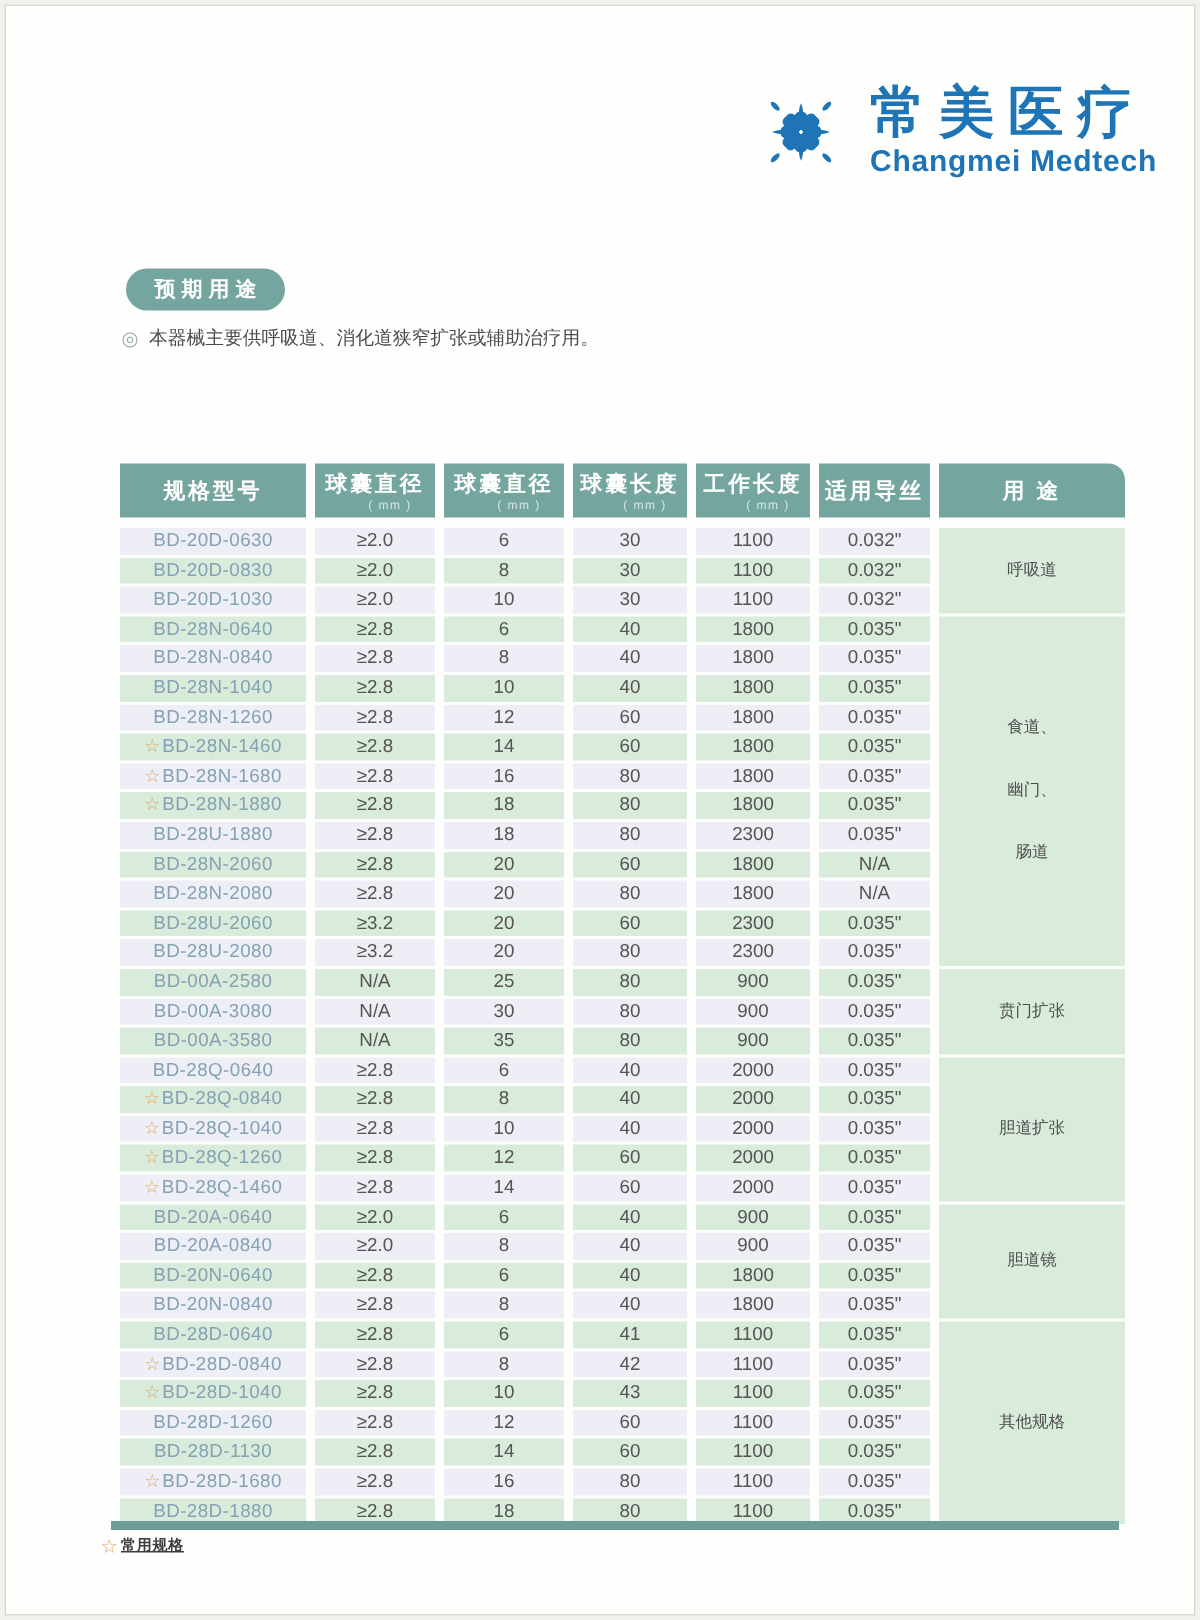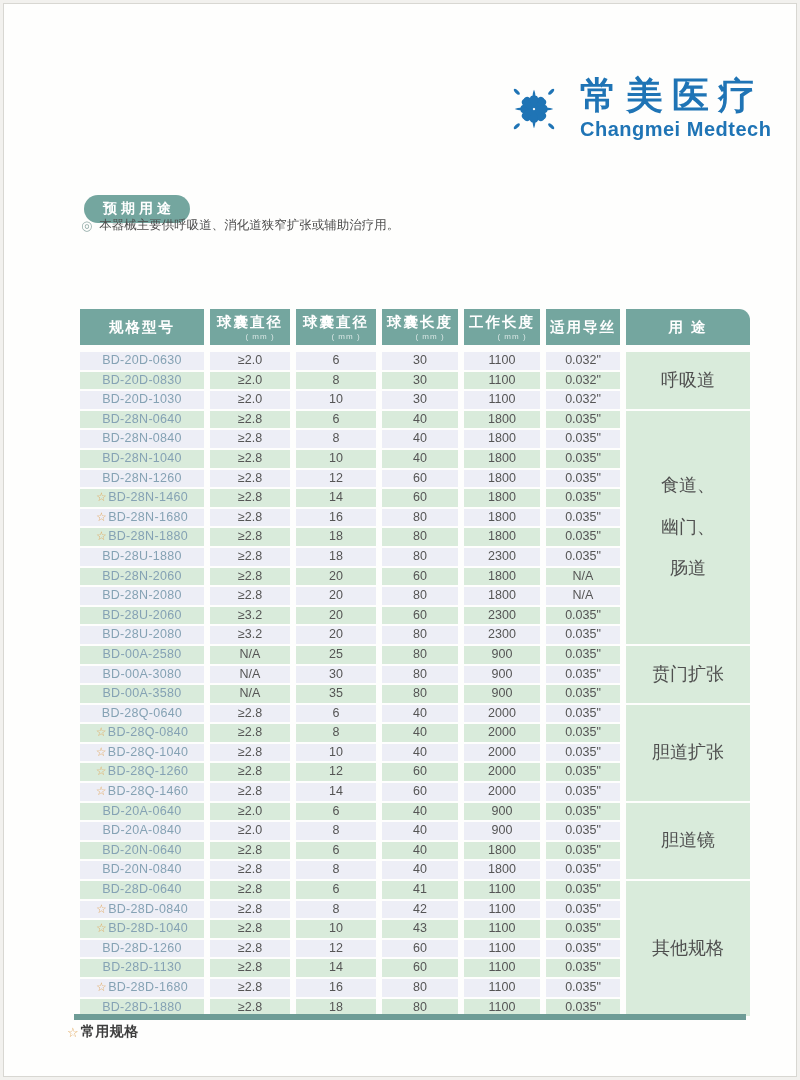--- a/index.html
+++ b/index.html
@@ -1,52 +1,52 @@
 <!DOCTYPE html>
 <html style="--teal: #74a69f; --blue: #1f74b5; --rowA: #edeef6; --rowB: #d9ebdb;"><head>
 <meta charset="utf-8">
 <style>
   html,body{margin:0;padding:0;background:#f2f1ee;font-family:"Liberation Sans","DejaVu Sans",sans-serif;}
   .page{position:relative;width:792px;height:1072px;margin:3px auto;background:#fefefd;border:1px solid #d8d7d2;overflow:hidden;}
 
   
-  .logo-wrap{position:absolute;top:73px;left:498px;display:flex;align-items:flex-end;gap:14px;}
+  .logo-wrap{position:absolute;top:52px;left:498px;display:flex;align-items:flex-end;gap:14px;}
   .logo-text{display:flex;flex-direction:column;align-items:flex-start;}
   .brand-cn{font-size:37px;font-weight:bold;color:var(--blue);letter-spacing:9px;line-height:1.05;white-space:nowrap;}
   .brand-en{font-size:20px;font-weight:bold;color:var(--blue);letter-spacing:.5px;margin-top:2px;}
 
   
-  .badge{position:absolute;left:80px;top:191px;background:var(--teal);color:#fff;
+  .badge{position:absolute;left:80px;top:175px;background:var(--teal);color:#fff;
          font-size:14px;font-weight:bold;letter-spacing:4px;padding:5px 15px 5px 19px;border-radius:14px;}
   .intro{position:absolute;left:77px;top:213px;font-size:12.5px;color:#4c4c4c;display:flex;align-items:center;gap:7px;}
   .intro .ring{color:#96aeaa;font-size:13px;line-height:1;}
 
   
   .tbl-wrap{position:absolute;left:70px;top:303px;width:672px;}
   table{width:672px;table-layout:fixed;border-collapse:separate;border-spacing:6px 2px;}
   th{background:var(--teal);color:#fff;font-size:14.5px;font-weight:bold;letter-spacing:2px;
      height:36px;vertical-align:middle;padding:0;}
   th .sub{display:block;font-size:8px;font-weight:normal;letter-spacing:1px;color:rgba(255,255,255,.72);line-height:1;margin-top:1px;padding-left:20px;}
   th .sub:empty{display:none;}
   th.last{border-top-right-radius:11px;}
   tr.spacer td{height:3px;background:transparent !important;padding:0;}
   td{padding:0;text-align:center;vertical-align:middle;font-size:12.5px;color:#555;
      line-height:17.6px;height:17.6px;overflow:hidden;white-space:nowrap;}
   tr.odd  td.c{background:var(--rowA);}
   tr.even td.c{background:var(--rowB);}
   td.model{color:#85a2b4;font-size:12.5px;letter-spacing:.3px;}
   td.model .star{color:#e2a85e;font-size:12px;margin-right:1px;}
-  td.usage{background:var(--rowB);color:#4f4f4f;font-size:18px;vertical-align:middle;white-space:normal;}
+  td.usage{background:var(--rowB);color:#4f4f4f;font-size:11px;vertical-align:middle;white-space:normal;}
   .usage-line + .usage-line{margin-top:24px;}
 
   
   .foot-bar{position:absolute;left:70px;top:1010px;width:672px;height:6px;background:#6e9c96;}
   .footnote{position:absolute;left:63px;top:1019px;display:flex;align-items:center;gap:2px;}
   .footnote .star{color:#e2a85e;font-size:13px;line-height:1;}
-  .footnote .txt{font-size:14px;font-weight:bold;color:#3e3e3e;letter-spacing:.5px;}
+  .footnote .txt{font-size:10px;font-weight:bold;color:#3e3e3e;letter-spacing:.5px;text-decoration:underline;}
 </style>
 </head>
 <body>
 
 <div class="page">
 
   <div class="logo-wrap">
     <svg width="64" height="64" viewBox="-50 -50 100 100">
       <g fill="#1f74b5">
         <g id="petal">

